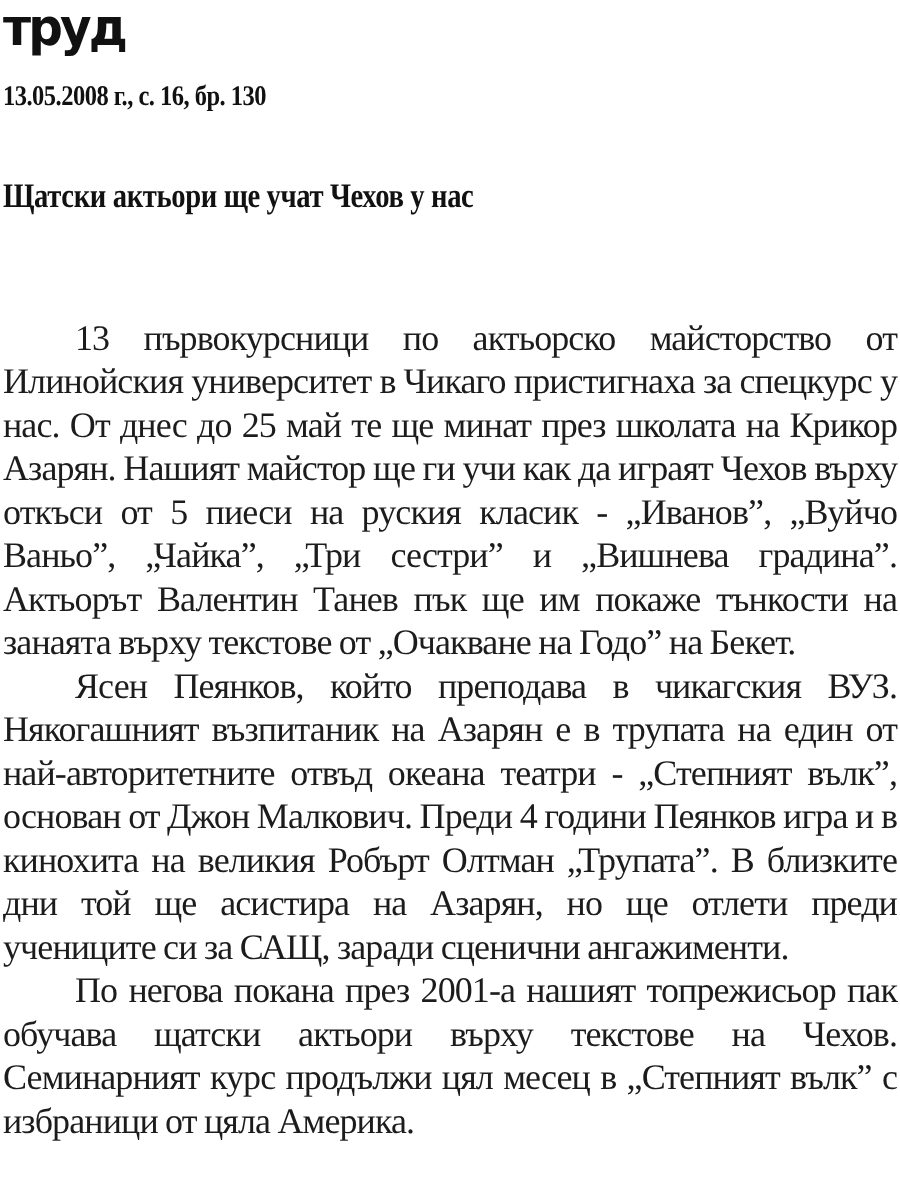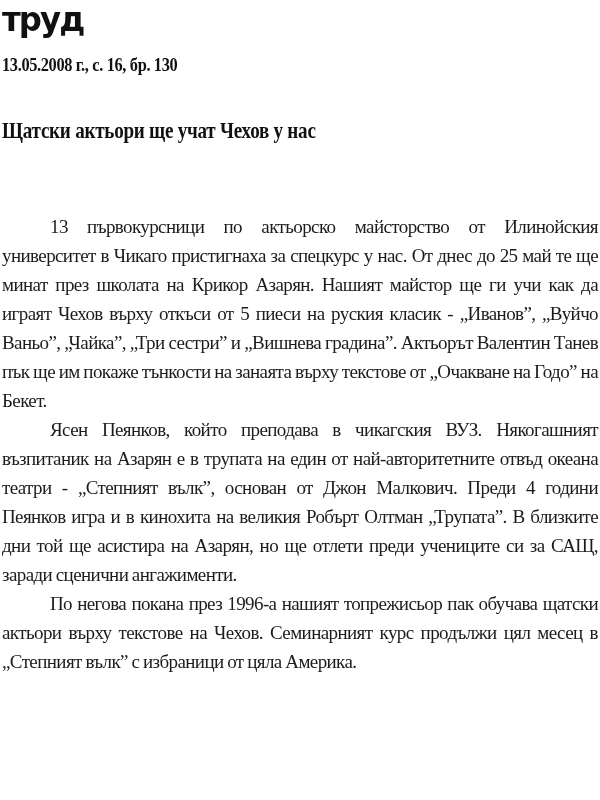--- a/index.html
+++ b/index.html
@@ -54,34 +54,34 @@
       margin: 0;
     }
     .article {
       position: absolute;
       left: 2px;
       top: 212px;
       width: 596px;
     }
     .article p {
       margin: 0;
-      font-size: 19px;
+      font-size: 24px;
       line-height: 29px;
       text-align: justify;
       text-indent: 48px;
       letter-spacing: -0.6px;
       word-spacing: -0.5px;
       color: #1c1c1c;
     }
   </style>
 </head>
 <body>
 
 <div>
   <div class="logo">труд</div>
   <div class="meta">13.05.2008 г., с. 16, бр. 130</div>
   <h1 class="headline">Щатски актьори ще учат Чехов у нас</h1>
   <div class="article">
     <p>13 първокурсници по актьорско майсторство от Илинойския университет в Чикаго пристигнаха за спецкурс у нас. От днес до 25 май те ще минат през школата на Крикор Азарян. Нашият майстор ще ги учи как да играят Чехов върху откъси от 5 пиеси на руския класик - „Иванов”, „Вуйчо Ваньо”, „Чайка”, „Три сестри” и „Вишнева градина”. Актьорът Валентин Танев пък ще им покаже тънкости на занаята върху текстове от „Очакване на Годо” на Бекет.</p>
     <p>Ясен Пеянков, който преподава в чикагския ВУЗ. Някогашният възпитаник на Азарян е в трупата на един от най-авторитетните отвъд океана театри - „Степният вълк”, основан от Джон Малкович. Преди 4 години Пеянков игра и в кинохита на великия Робърт Олтман „Трупата”. В близките дни той ще асистира на Азарян, но ще отлети преди учениците си за САЩ, заради сценични ангажименти.</p>
-    <p>По негова покана през 1996-а нашият топрежисьор пак обучава щатски актьори върху текстове на Чехов. Семинарният курс продължи цял месец в „Степният вълк” с избраници от цяла Америка.</p>
+    <p>По негова покана през 2001-а нашият топрежисьор пак обучава щатски актьори върху текстове на Чехов. Семинарният курс продължи цял месец в „Степният вълк” с избраници от цяла Америка.</p>
   </div>
 </div>
 
 </body></html>

